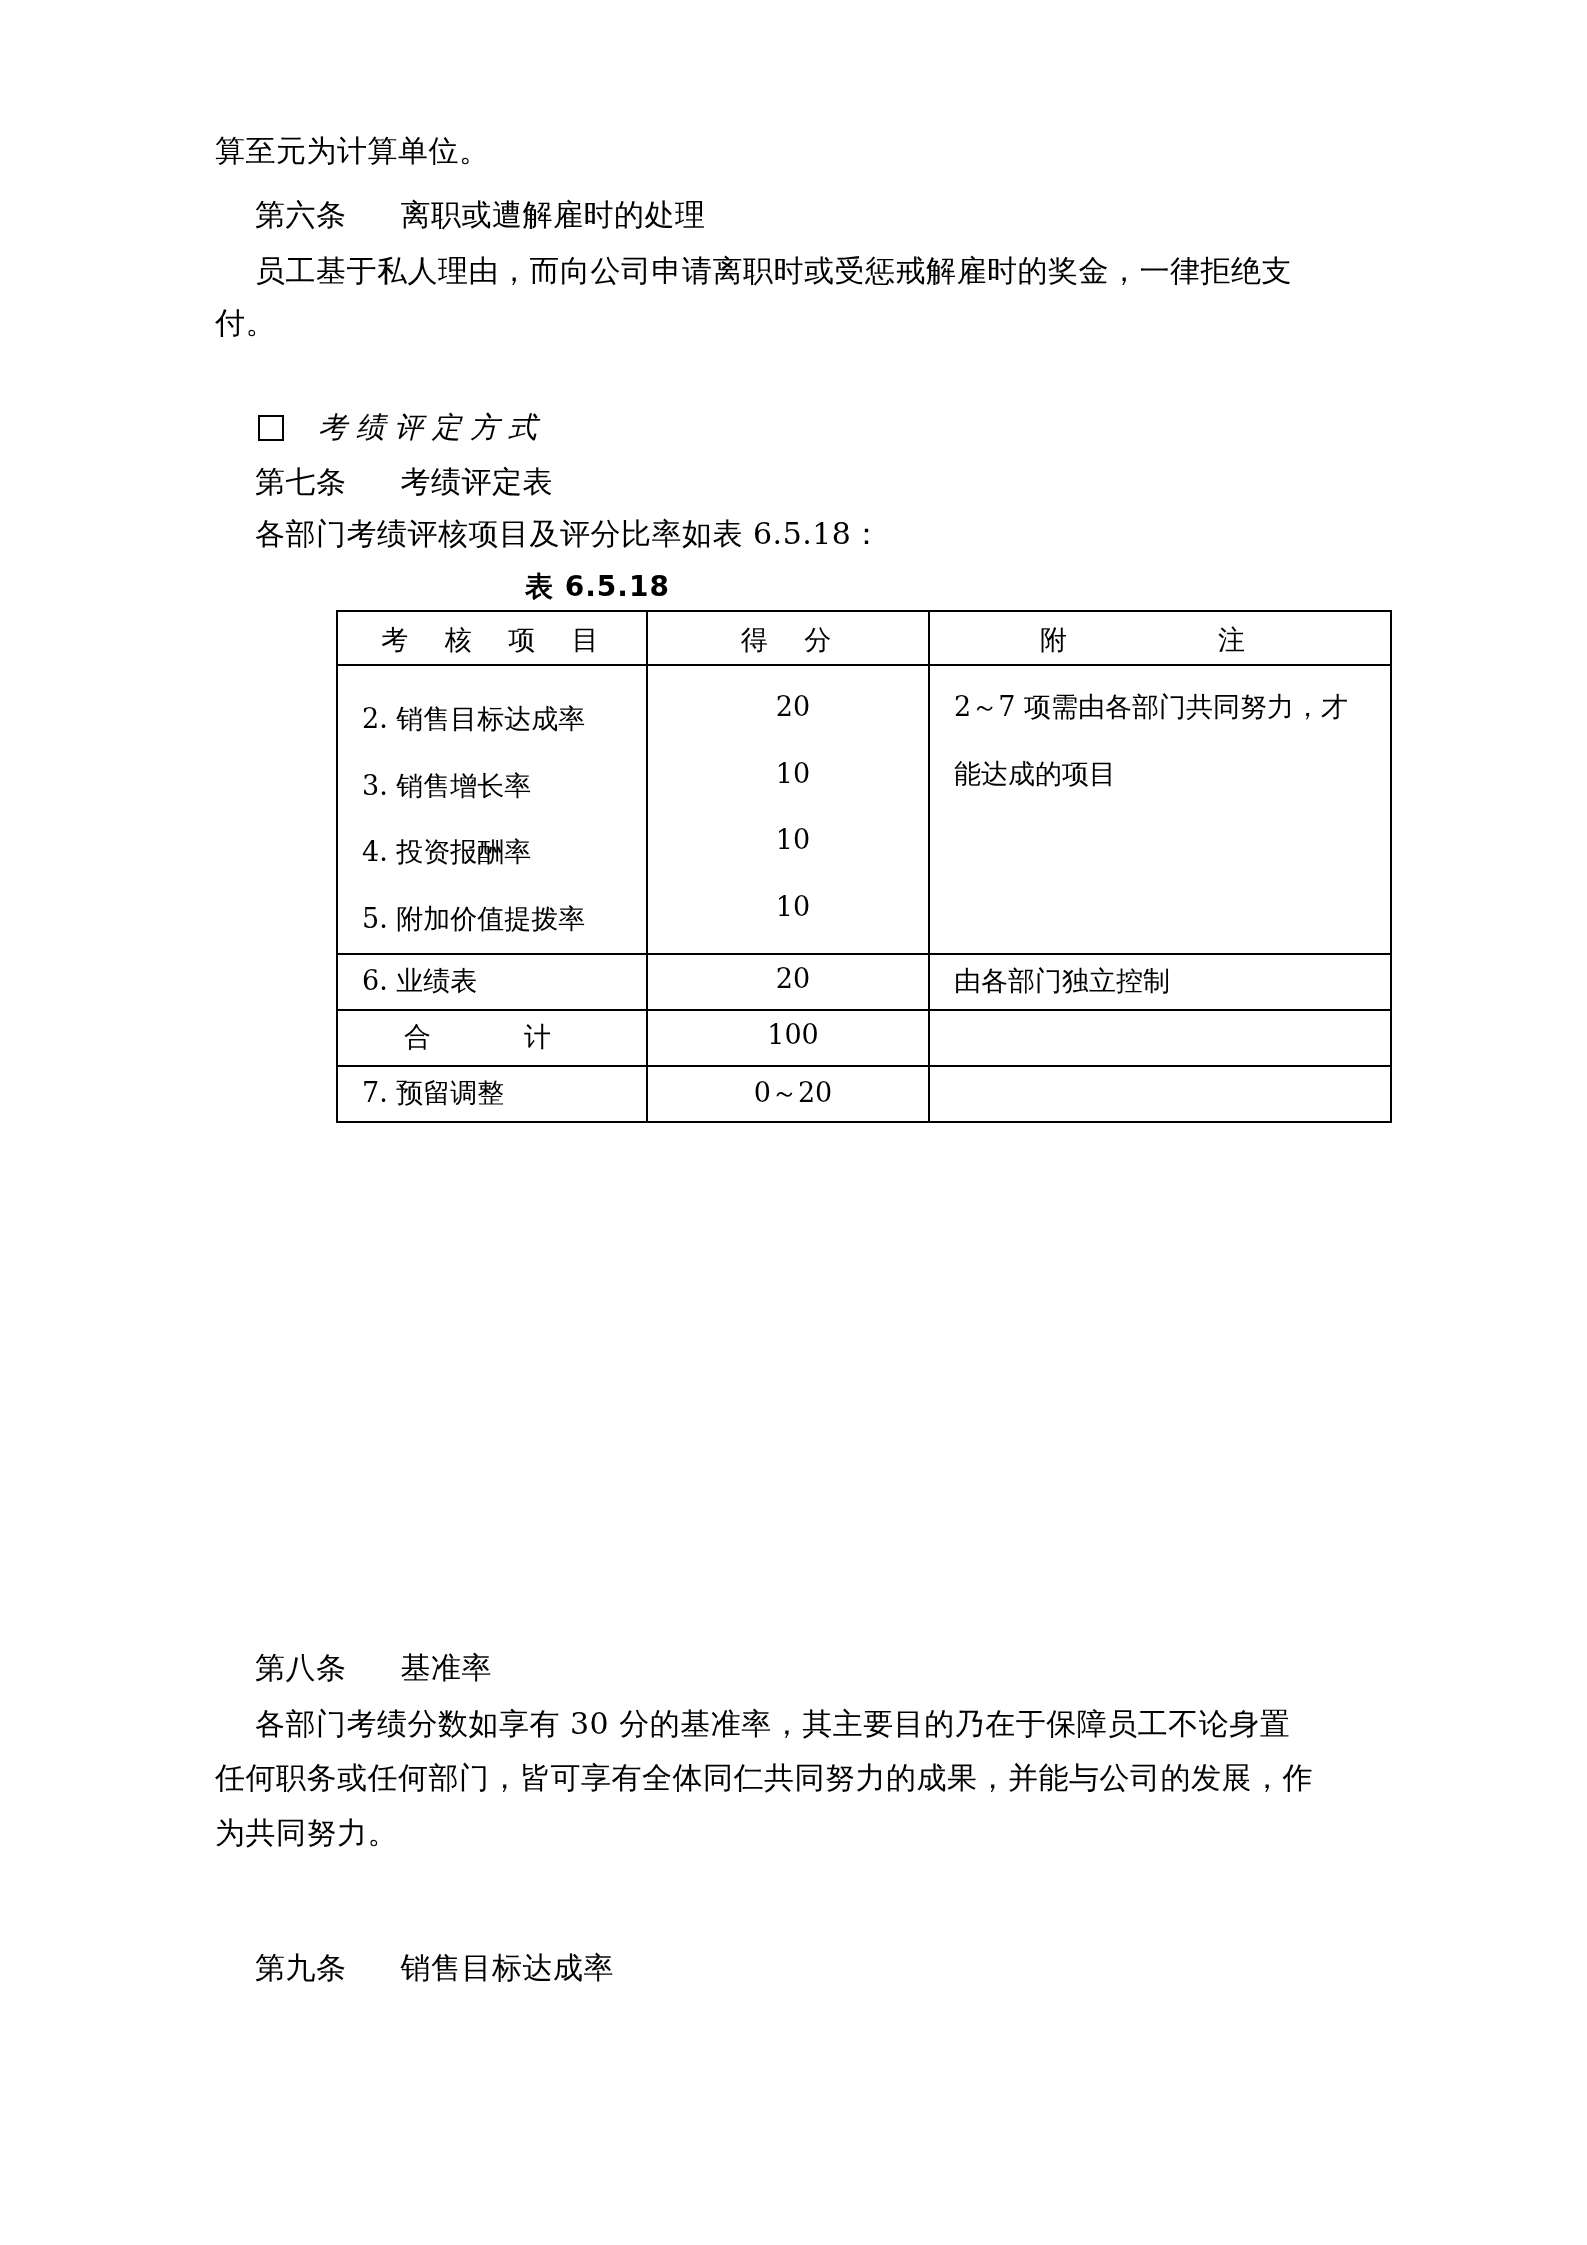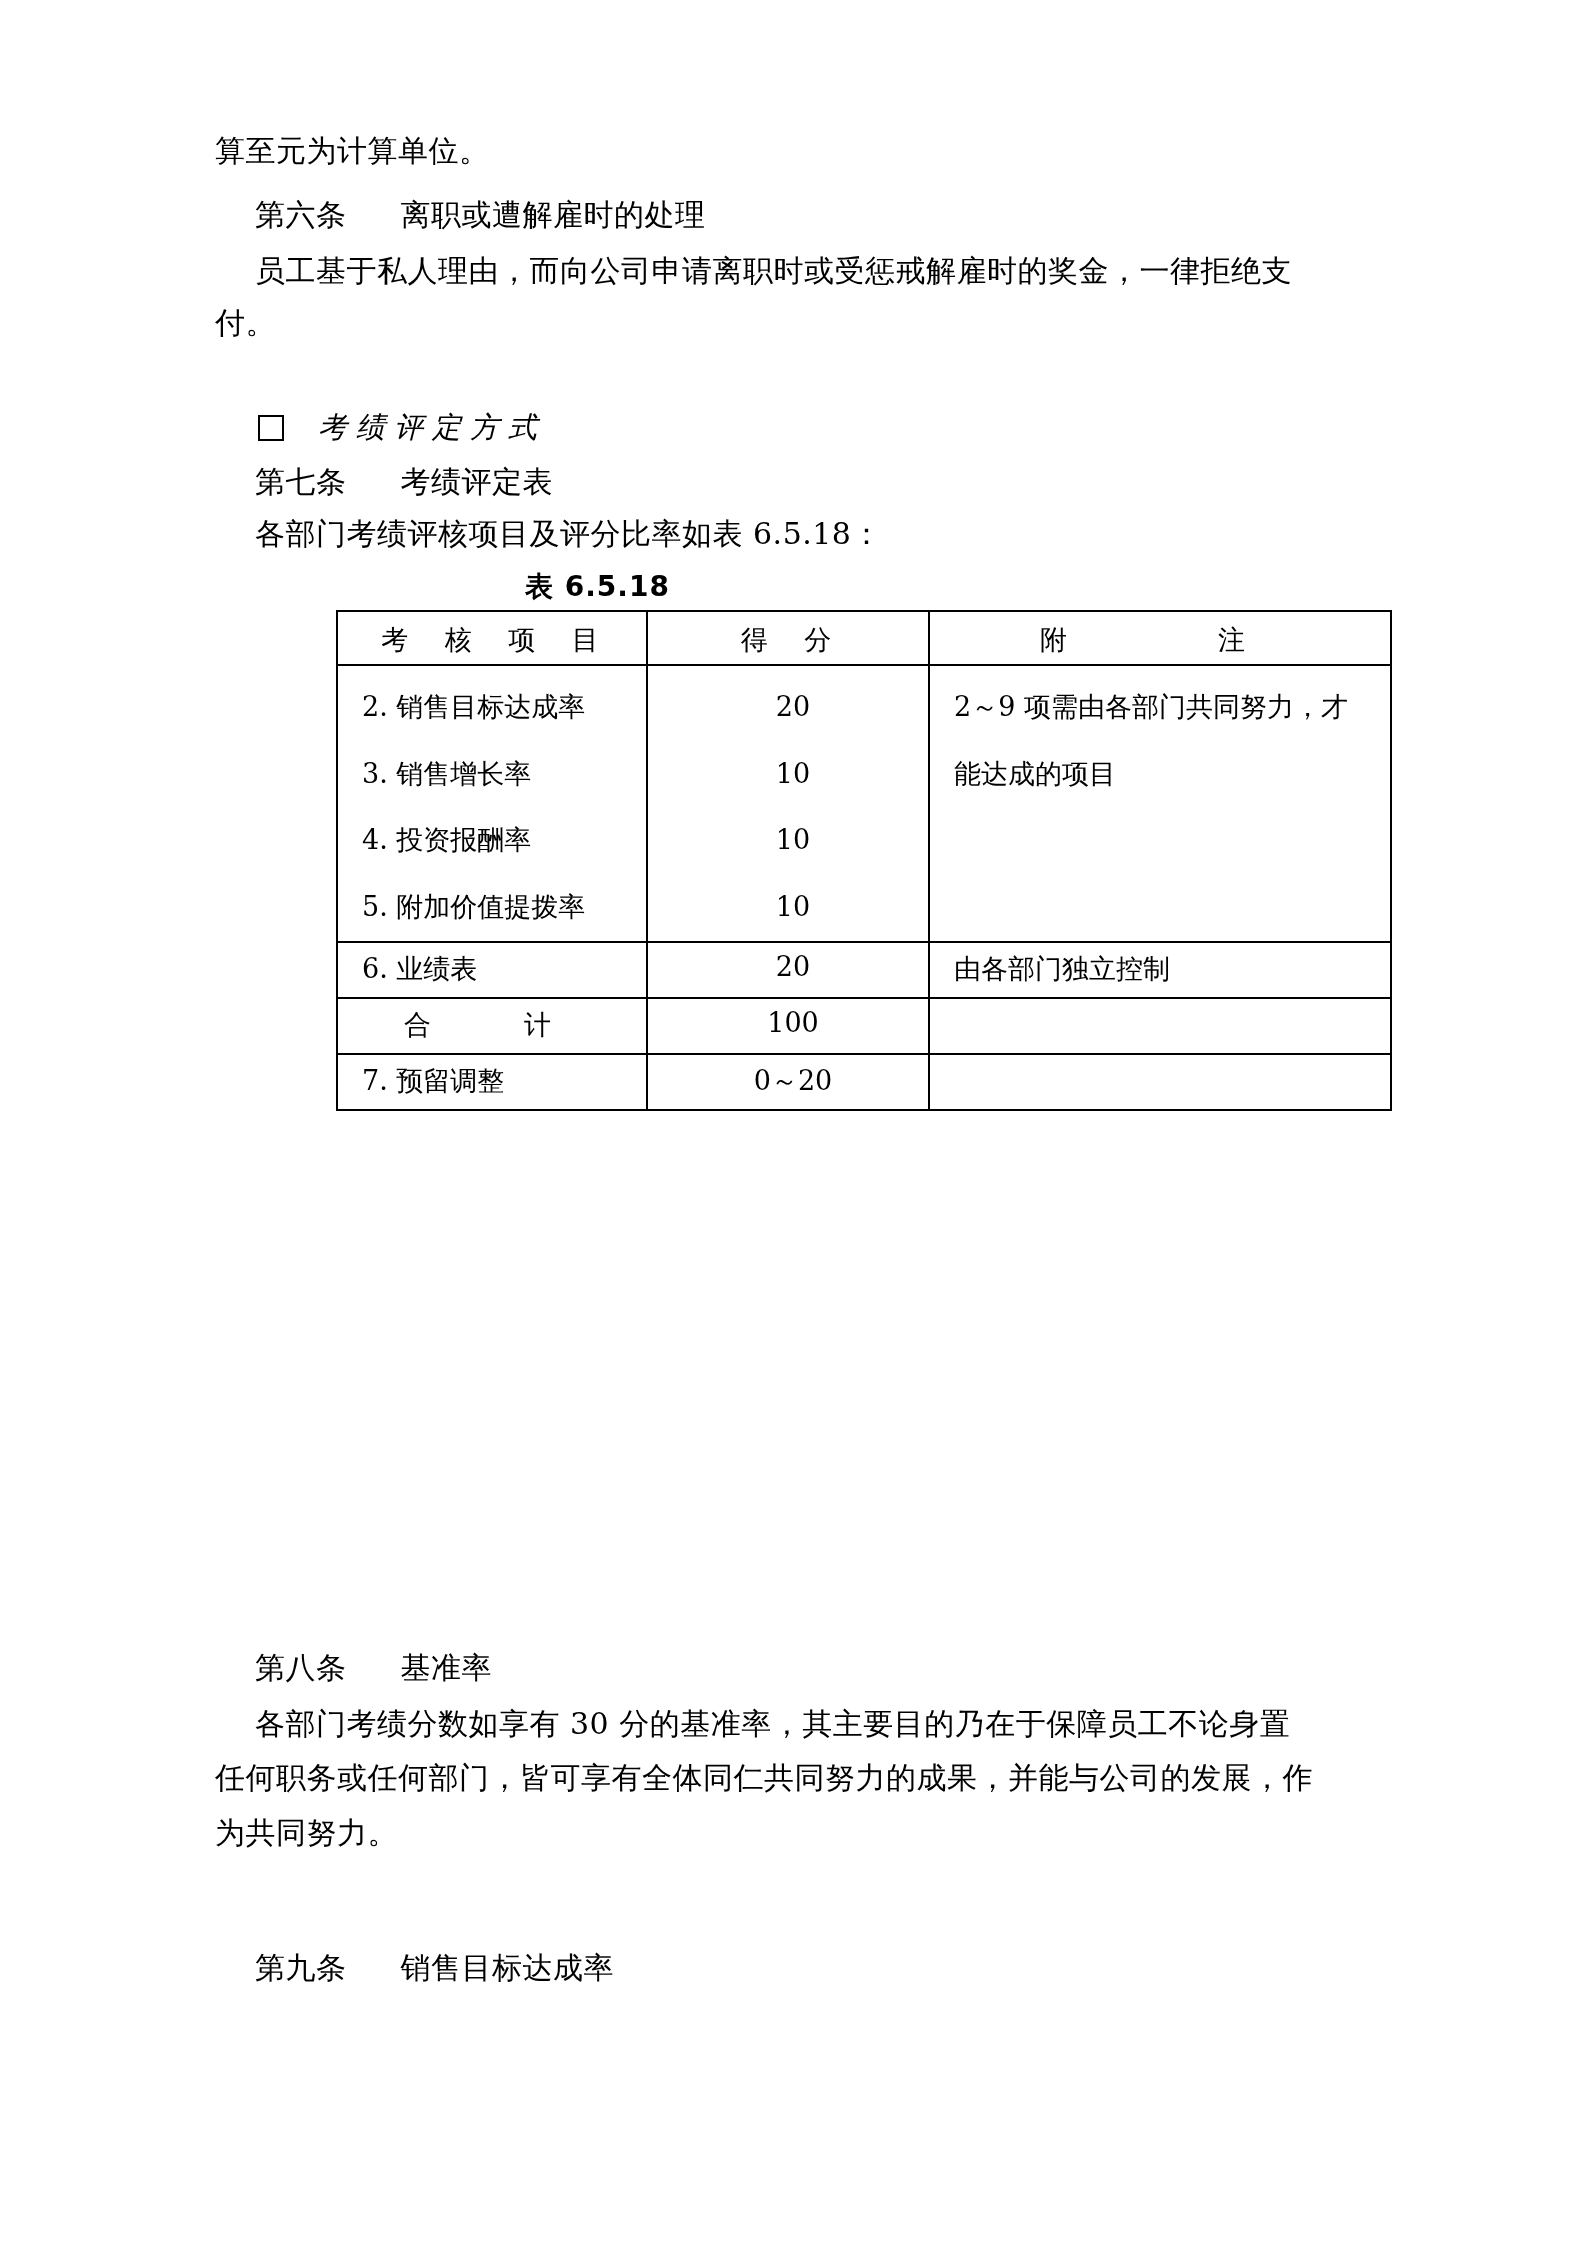--- a/index.html
+++ b/index.html
@@ -169,38 +169,38 @@
               <span>附</span>
               <span class="right">注</span>
             </span>
           </div>
         </td>
       </tr>
 
 
       <tr class="row-tall">
         <td>
-          <div class="cell-pad" style="line-height:2.47;">
+          <div class="cell-pad" style="line-height:2.47;margin-top:12px;">
             <div>2. 销售目标达成率</div>
             <div>3. 销售增长率</div>
             <div>4. 投资报酬率</div>
             <div>5. 附加价值提拨率</div>
           </div>
         </td>
         <td class="c-score">
           <div class="cell-pad" style="line-height:2.47;">
             <div>20</div>
             <div>10</div>
             <div>10</div>
             <div>10</div>
           </div>
         </td>
         <td>
           <div class="cell-pad note-block" style="line-height:2.47;">
-            <div>2～9 项需由各部门共同努力，才</div>
+            <div>2～7 项需由各部门共同努力，才</div>
             <div>能达成的项目</div>
           </div>
         </td>
       </tr>
 
       <tr class="row-b">
         <td>
           <div class="cell-pad">6. 业绩表</div>
         </td>
         <td class="c-score">

